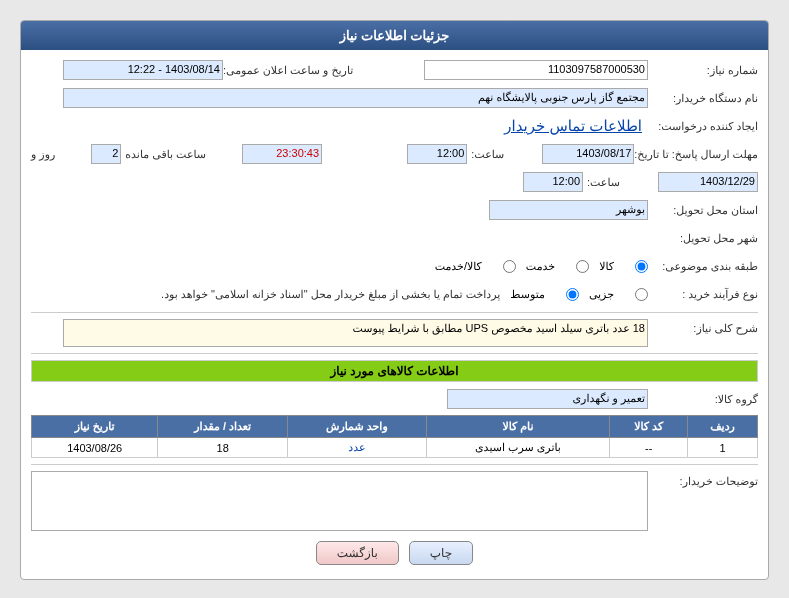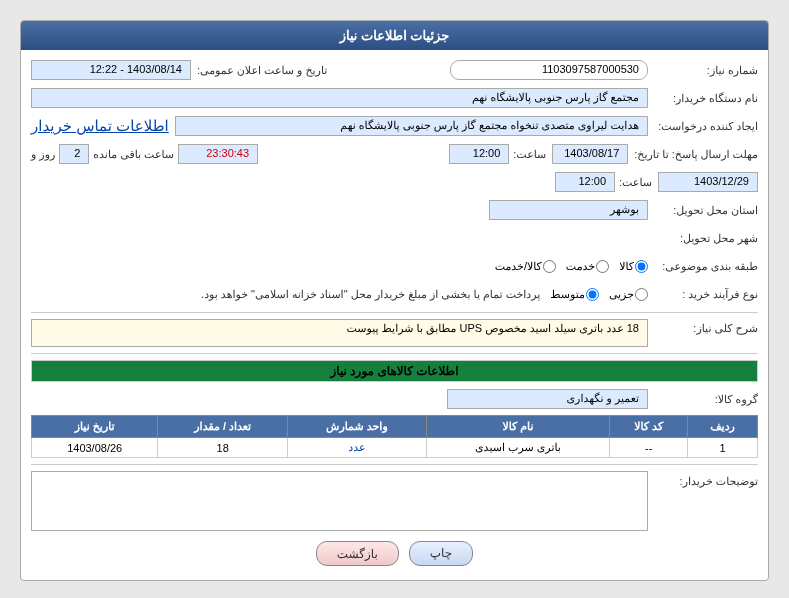--- a/index.html
+++ b/index.html
@@ -37,56 +37,56 @@
       align-items: center;
       margin-bottom: 4px;
       min-height: 24px;
     }
     .label {
       color: #333;
       font-size: 11px;
       white-space: nowrap;
       min-width: 110px;
       text-align: right;
-      padding-left: 6px;
     }
     .field-box {
       border: 1px solid #aaa;
       background: #fff;
-      padding: 2px 8px;
+      padding: 2px 2px;
       font-size: 11px;
       min-height: 20px;
       direction: rtl;
+      margin-left: 32px;
     }
     .field-blue-bg {
       background: #dbeafe;
     }
     .divider {
       border-top: 1px solid #ccc;
       margin: 6px 0;
     }
     .section-title {
-      background: #15803d;
+      background: #84cc16;
       border: 1px solid #ccc;
       padding: 3px 8px;
       font-size: 12px;
       font-weight: bold;
       text-align: center;
       margin-bottom: 5px;
     }
     .radio-group {
       display: flex;
       align-items: center;
       gap: 10px;
       direction: rtl;
     }
     .radio-item {
       display: flex;
       align-items: center;
-      gap: 1px;
+      gap: 21px;
       font-size: 11px;
     }
     .link-text {
       color: #0645ad;
       text-decoration: underline;
       cursor: pointer;
       font-size: 15px;
     }
     table.items-table {
       width: 100%;
@@ -114,29 +114,28 @@
       height: 60px;
       resize: none;
       font-size: 11px;
       direction: rtl;
       padding: 4px;
     }
     .btn {
       padding: 4px 20px;
       font-size: 12px;
       border: 1px solid #888;
-      border-radius: 11px;
+      border-radius: 5px;
       cursor: pointer;
       font-family: Tahoma, Arial, sans-serif;
       text-align: center;
     }
     .btn-print {
       background: linear-gradient(to bottom, #e8f0ff, #c8d8f0);
       color: #333;
-      font-family: Liberation Serif, serif;
     }
     .btn-back {
       background: linear-gradient(to bottom, #ffe8e8, #f0c8c8);
       color: #333;
     }
     .buttons-row {
       display: flex;
       justify-content: center;
       gap: 10px;
       margin-top: 10px;
@@ -153,41 +152,40 @@
 <div class="main-container">
 
   <div class="header">
     <span>جزئیات اطلاعات نیاز</span>
   </div>
 
   <div class="content">
 
     <div class="row">
       <span class="label">شماره نیاز:</span>
-      <div class="field-box" style="width:198px;border-radius:9px;">1103097587000530</div>
+      <div class="field-box" style="width:224px;">1103097587000530</div>
       <span style="flex:1;"></span>
       <span class="label">تاریخ و ساعت اعلان عمومی:</span>
       <div class="field-box field-blue-bg" style="width:160px;">1403/08/14 - 12:22</div>
     </div>
 
     <div class="row">
       <span class="label">نام دستگاه خریدار:</span>
       <div class="field-box field-blue-bg" style="flex:1;">مجتمع گاز پارس جنوبی  پالایشگاه نهم</div>
     </div>
 
     <div class="row">
       <span class="label">ایجاد کننده درخواست:</span>
-      <div class="field-box field-blue-bg" style="flex:1;">هدایت لیراوی متصدی تنخواه مجتمع گاز پارس جنوبی  پالایشگاه نهم</div>
       <span style="width:6px;"></span>
       <span class="link-text">اطلاعات تماس خریدار</span>
     </div>
 
     <div class="row">
       <span class="label">مهلت ارسال پاسخ: تا تاریخ:</span>
-      <div class="field-box field-blue-bg" style="width:76px;">1403/08/17</div>
+      <div class="field-box field-blue-bg" style="width:92px;">1403/08/17</div>
       <span style="width:6px;"></span>
       <span class="info-text">ساعت:</span>
       <span style="width:4px;"></span>
       <div class="field-box field-blue-bg" style="width:60px;">12:00</div>
       <span style="flex:1;"></span>
       <div class="field-box field-blue-bg" style="width:80px; color:#c00;">23:30:43</div>
       <span style="width:4px;"></span>
       <span class="info-text">ساعت باقی مانده</span>
       <span style="width:4px;"></span>
       <div class="field-box field-blue-bg" style="width:30px;">2</div>

